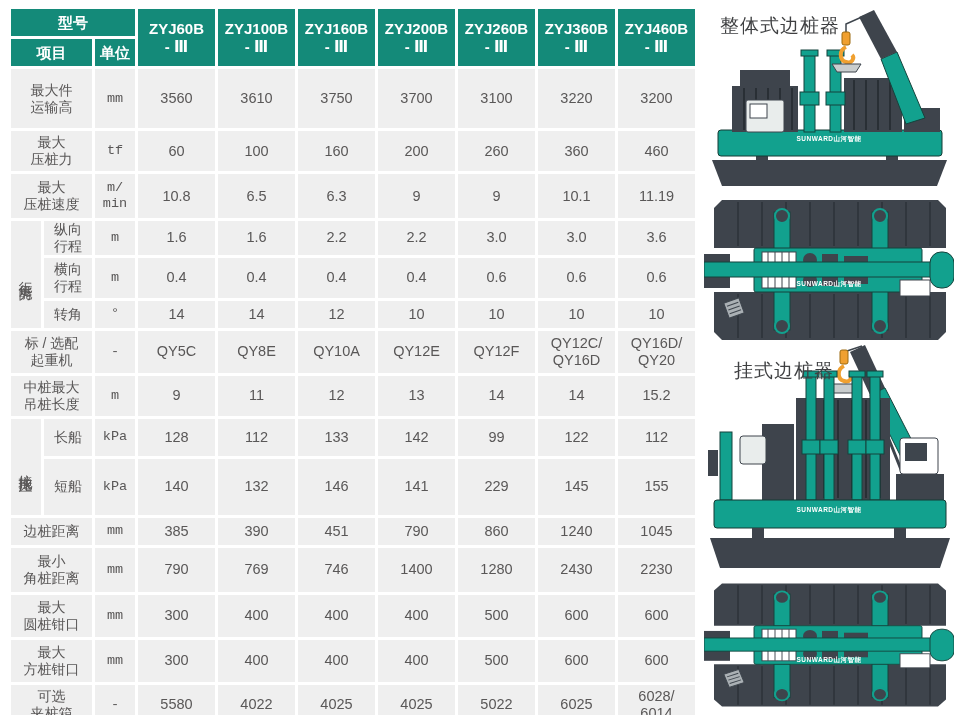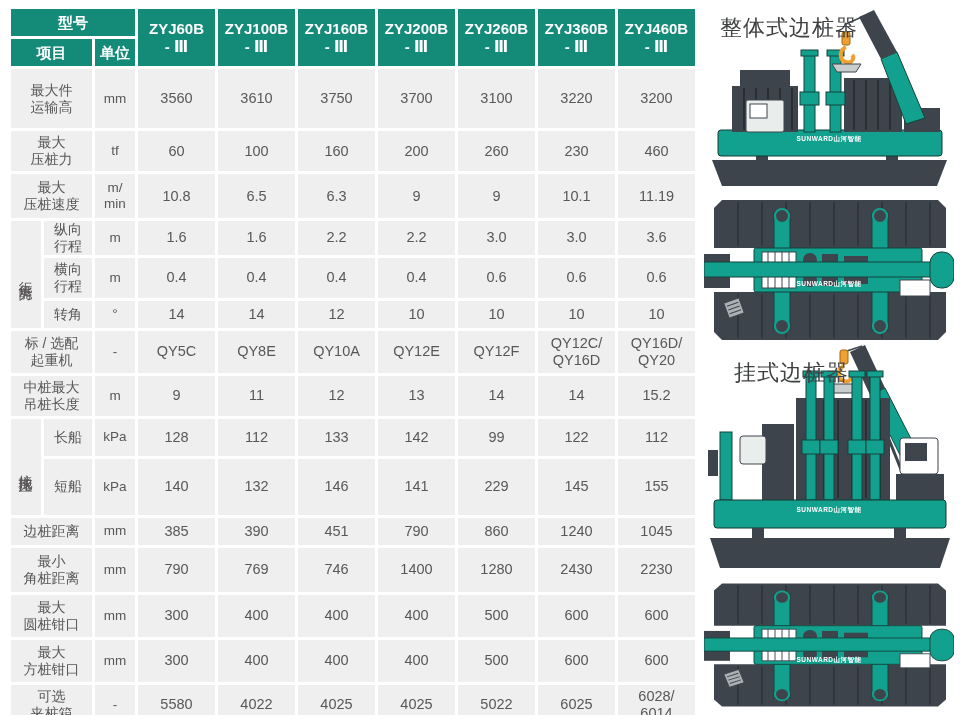--- a/index.html
+++ b/index.html
@@ -12,27 +12,27 @@
   
   .twrap{position:absolute;left:8px;top:6px;}
   table.spec{border-collapse:separate;border-spacing:3px;table-layout:fixed;width:690px;}
   table.spec th,table.spec td{padding:0;margin:0;}
   th.hc,th.hm{background:var(--header-bg);color:#fff;font-weight:bold;text-align:center;
     vertical-align:middle;white-space:pre-line;line-height:1.2;font-size:15px;}
   thead tr{height:27px;}
   td{background:var(--cell-bg);color:var(--cell-text);text-align:center;vertical-align:middle;
     white-space:pre-line;}
   td.cl{font-size:14px;line-height:1.2;}
-  td.cu{font-size:13.5px;line-height:1.15;}
+  td.cu{font-size:13.5px;line-height:1.15;font-family:Liberation Mono, monospace;}
   td.cv{font-size:14.5px;line-height:1.15;}
   td.cg{writing-mode:vertical-rl;text-orientation:upright;font-size:14px;line-height:1;
     letter-spacing:2px;}
   
   .panel{position:absolute;left:700px;top:0;width:260px;height:715px;}
-  .plabel{position:absolute;font-size:22px;color:#3f4042;letter-spacing:1px;z-index:3;
+  .plabel{position:absolute;font-size:19px;color:#3f4042;letter-spacing:1px;z-index:3;
     white-space:nowrap;}
   .lab1{left:20px;top:13px;}
   .lab2{left:34px;top:358px;}
   .illus{position:absolute;left:4px;width:250px;}
   .illus svg{display:block;width:100%;height:100%;}
   .i1{top:8px;height:182px;}
   .i2{top:196px;height:148px;}
   .i3{top:340px;height:238px;}
   .i4{top:580px;height:130px;}
   .brand{position:absolute;left:0;width:100%;text-align:center;color:#fff;
@@ -97,21 +97,21 @@
           </tr>
           <tr style="height: 40px;">
             <td class="cl" colspan="2">最大
 压桩力</td>
             <td class="cu">tf</td>
             <td class="cv">60</td>
             <td class="cv">100</td>
             <td class="cv">160</td>
             <td class="cv">200</td>
             <td class="cv">260</td>
-            <td class="cv">230</td>
+            <td class="cv">360</td>
             <td class="cv">460</td>
           </tr>
           <tr style="height: 44px;">
             <td class="cl" colspan="2">最大
 压桩速度</td>
             <td class="cu">m/
 min</td>
             <td class="cv">10.8</td>
             <td class="cv">6.5</td>
             <td class="cv">6.3</td>

